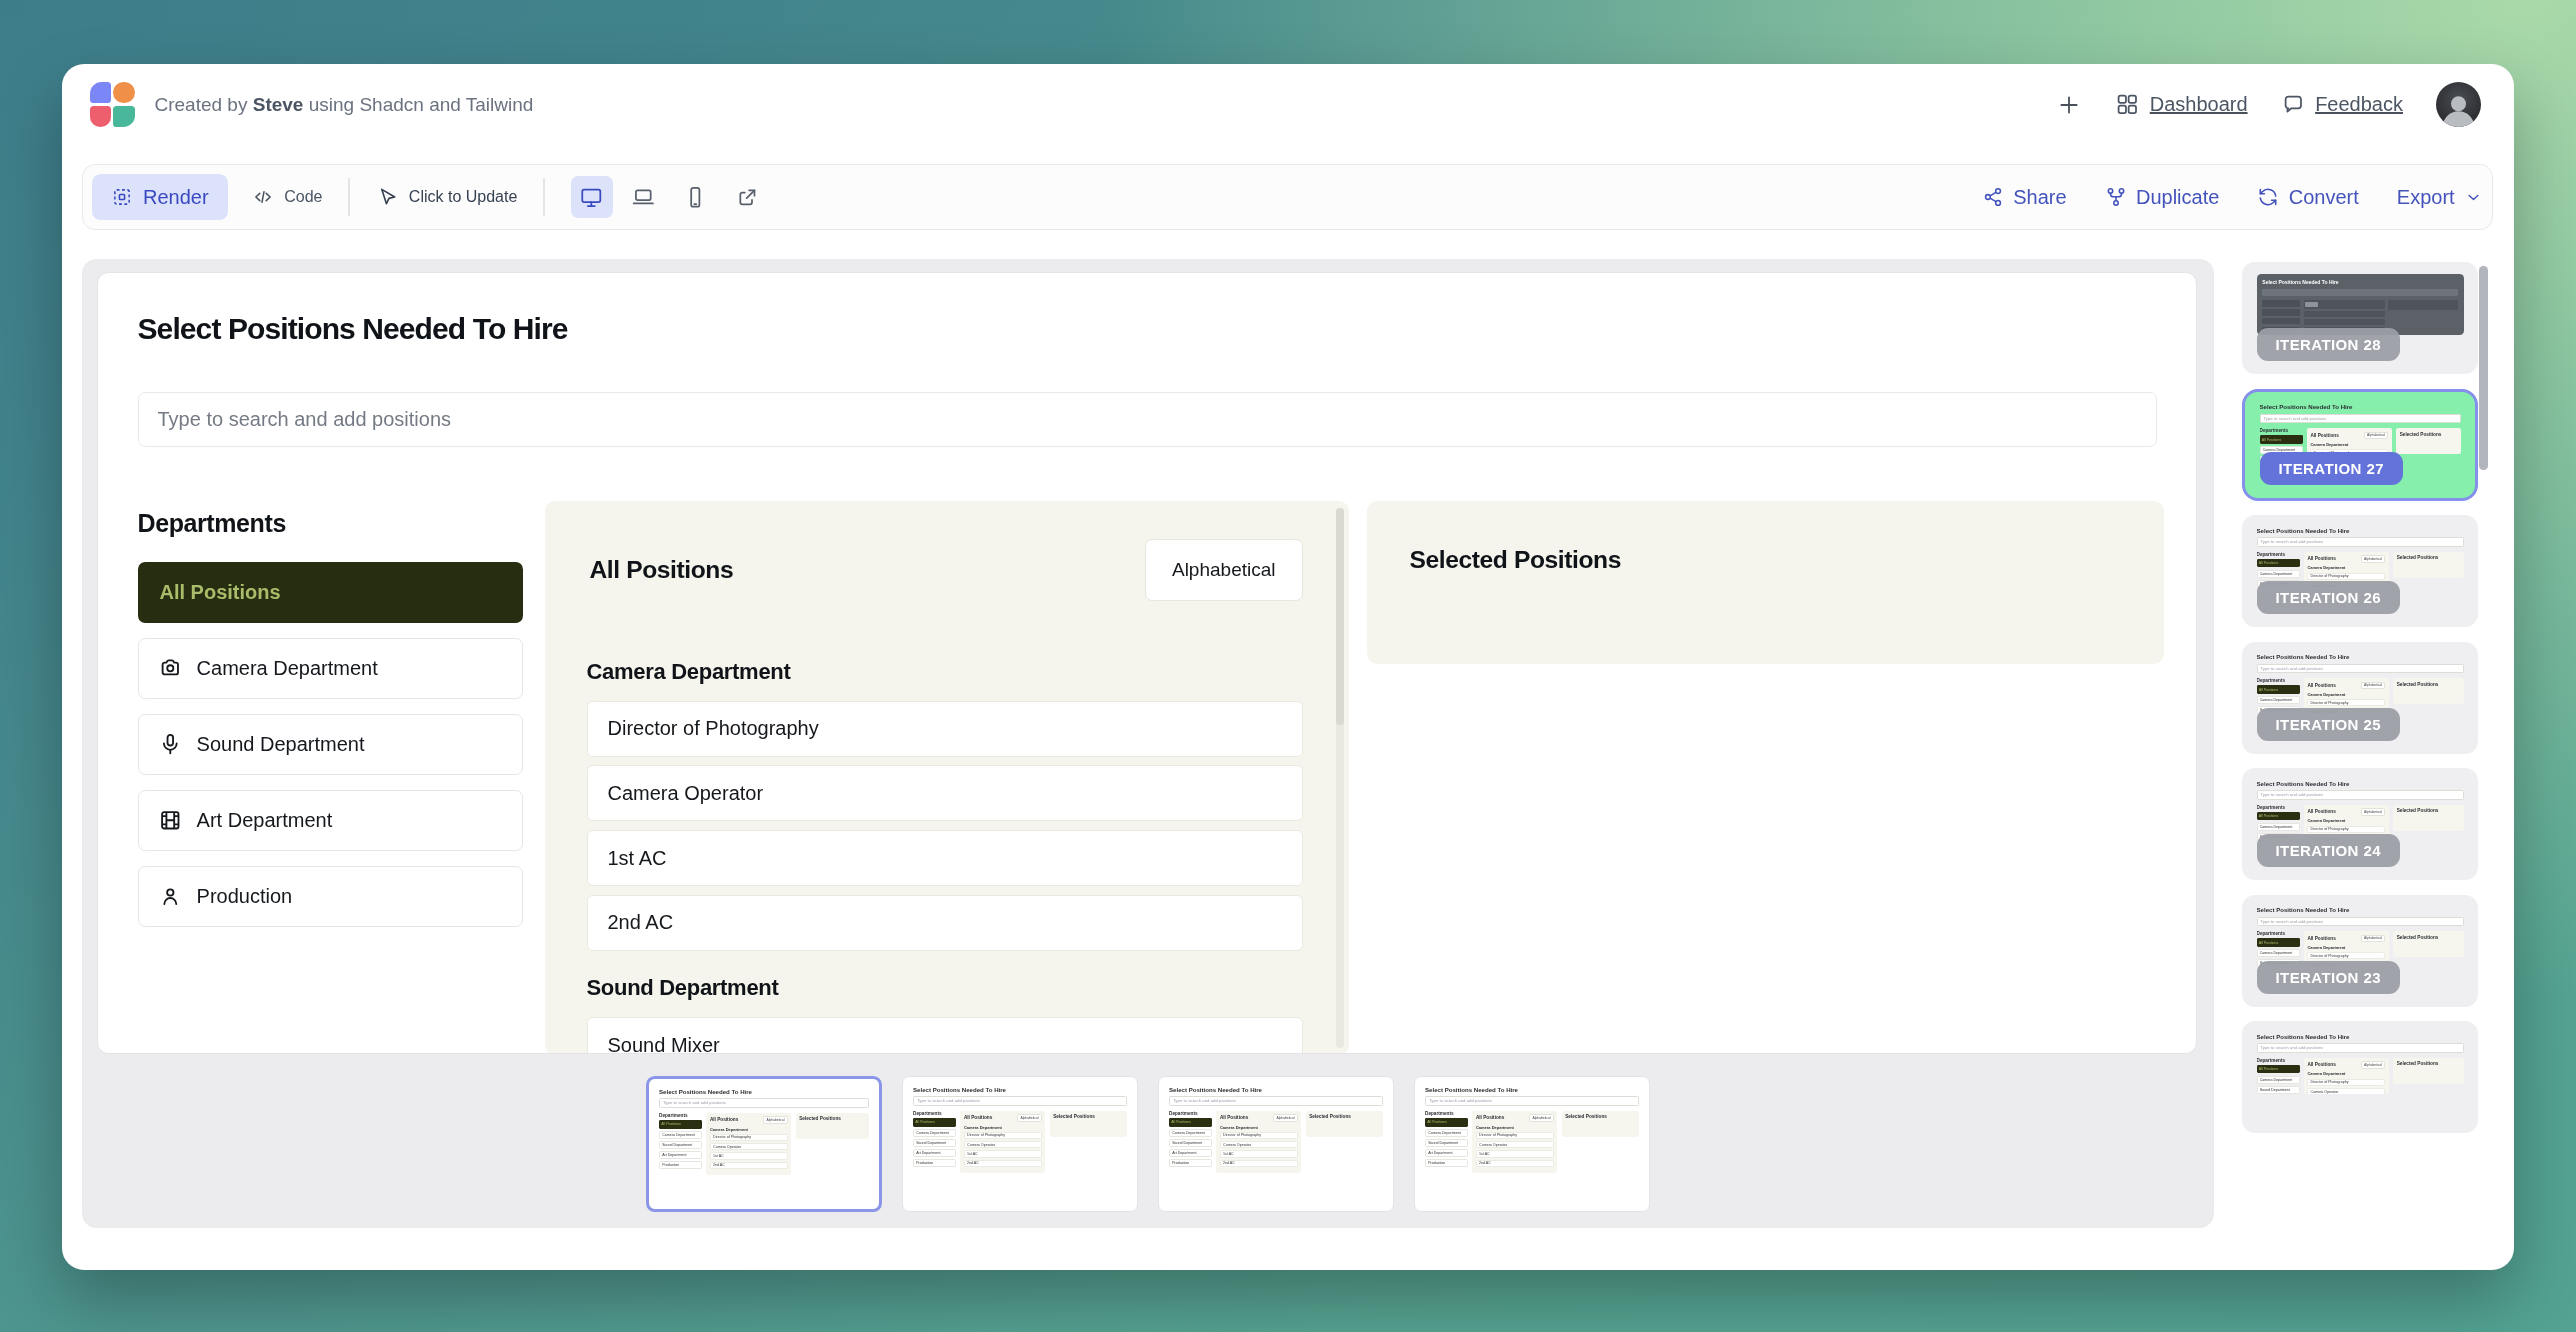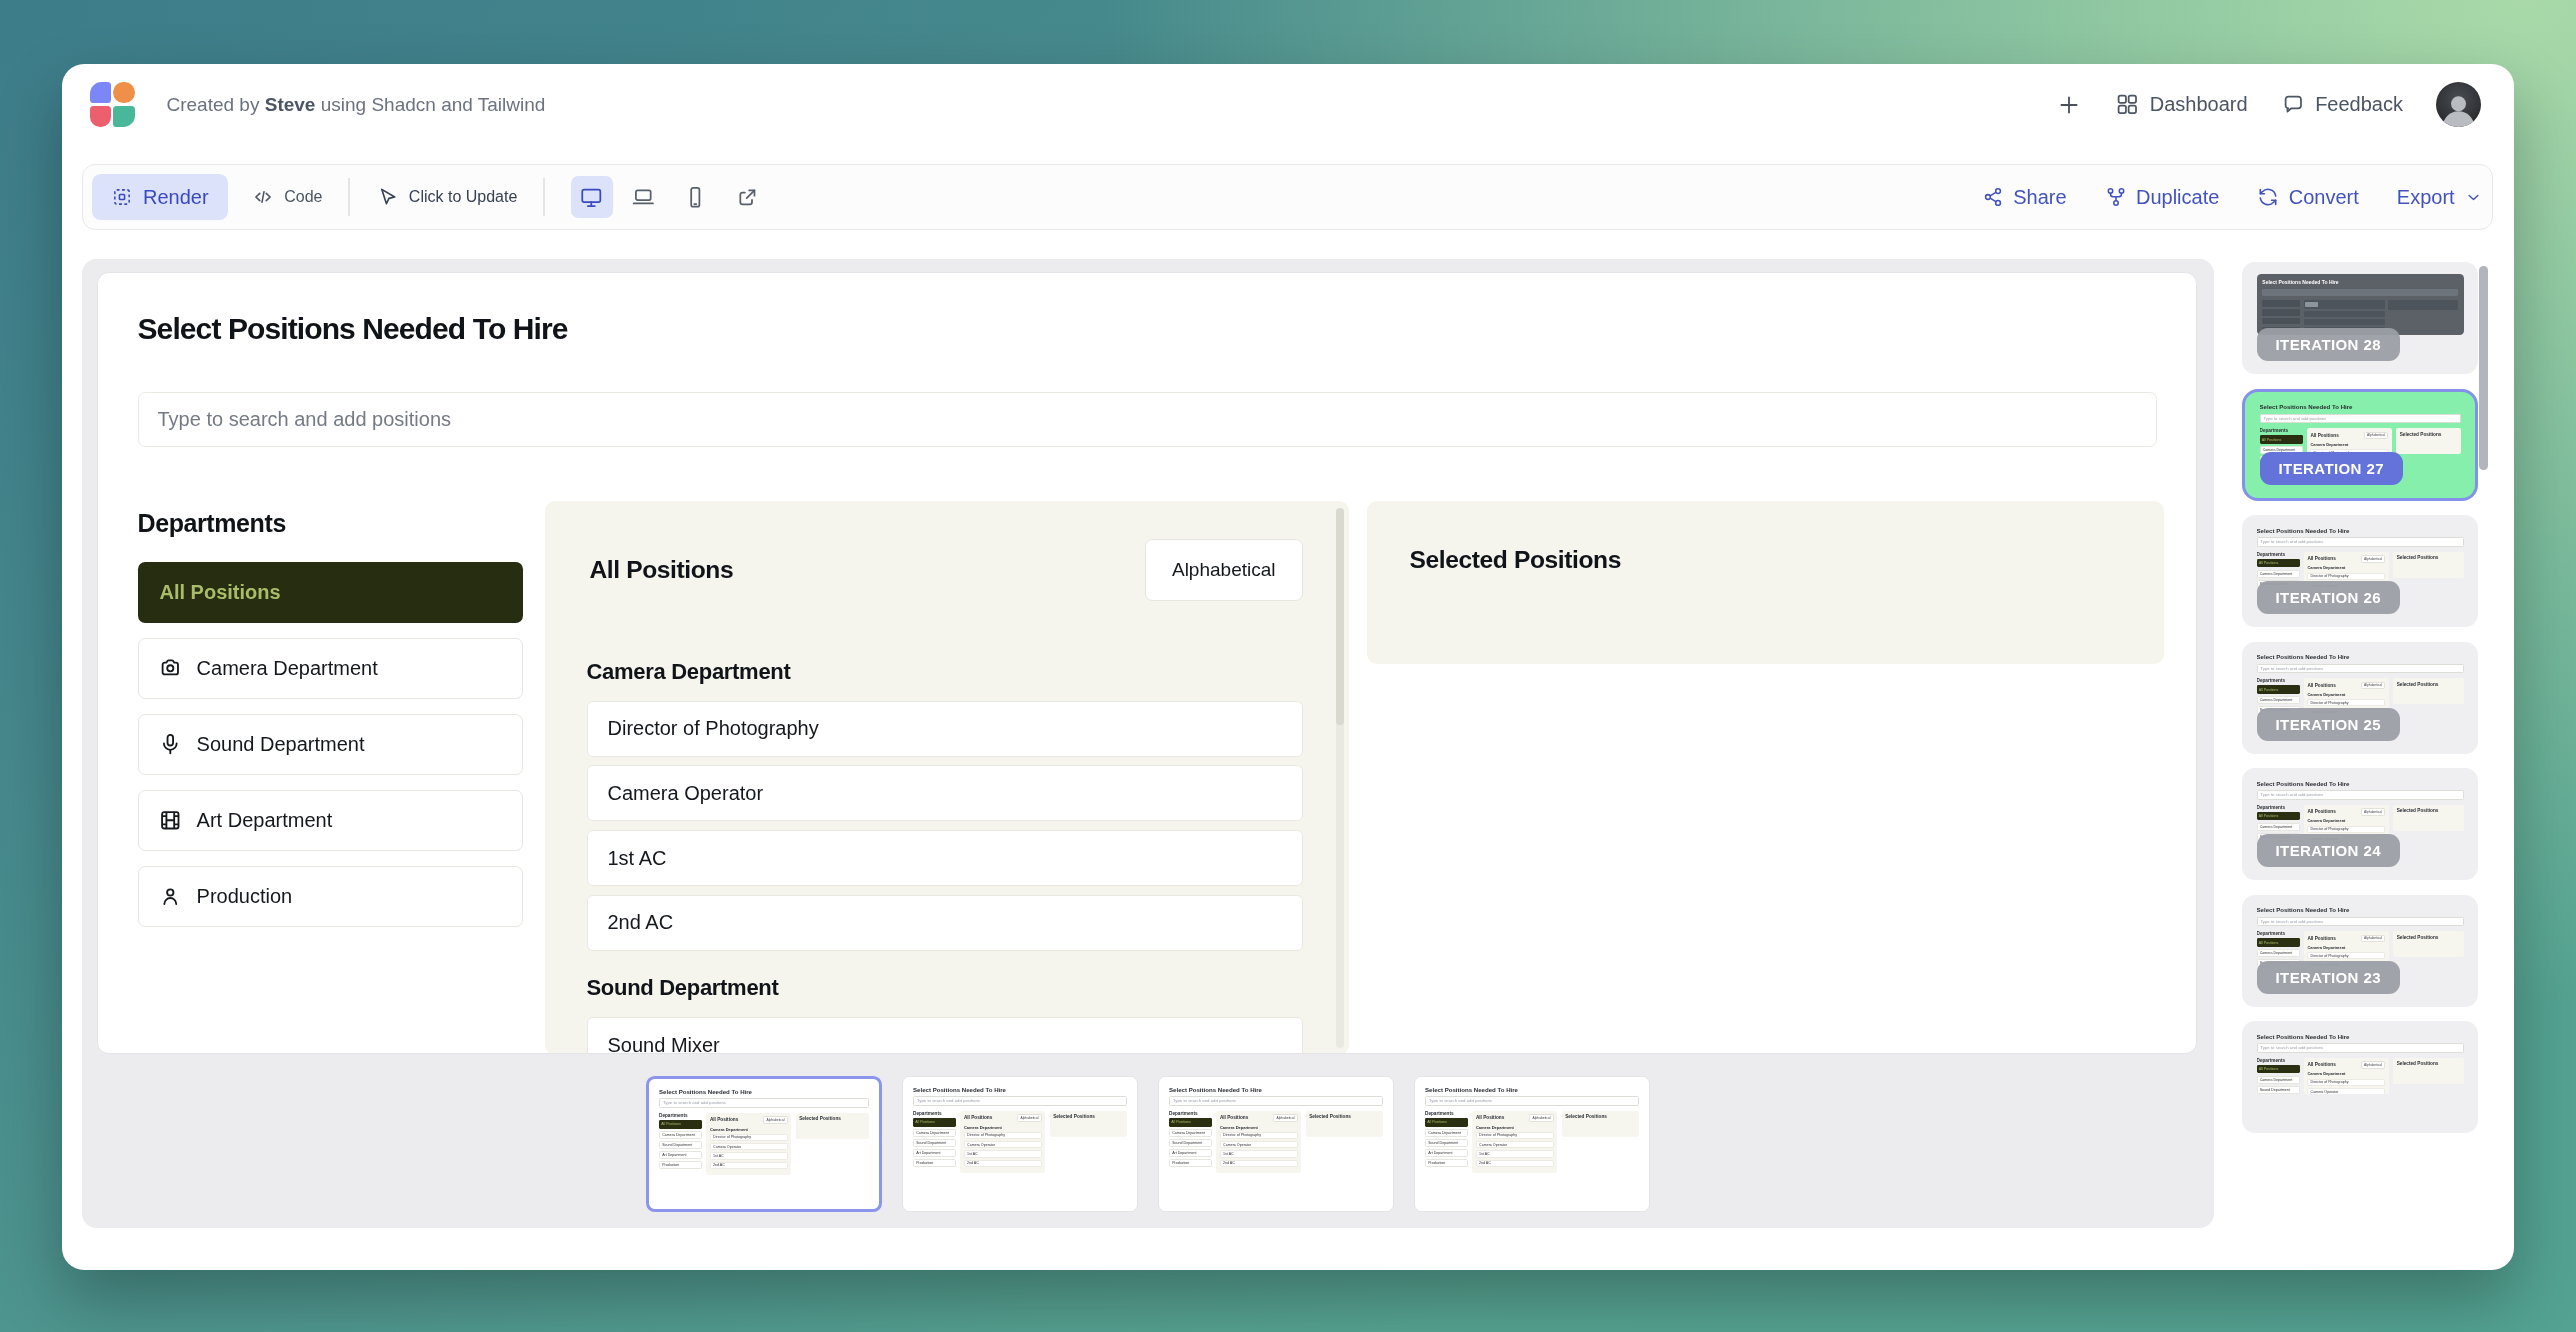--- a/index.html
+++ b/index.html
@@ -19,23 +19,23 @@
   }
   
   .hdr { position:absolute; left:0; top:0; right:0; height:81px; display:flex; align-items:center; padding:0 33px 0 27.5px; }
   .logo { width:45px; height:45px; display:grid; grid-template-columns:1fr 1fr; grid-template-rows:1fr 1fr; gap:2.2px; flex:none; }
   .logo i { display:block; }
   .logo .l1 { background:#7b86f7; border-radius:11.6px 3.6px 3.6px 3.6px; }
   .logo .l2 { background:#f09048; border-radius:50%; }
   .logo .l3 { background:#ee5f6e; border-radius:3.6px 3.6px 10px 10px; }
   .logo .l4 { background:#49b89a; border-radius:3.6px 3.6px 11.6px 3.6px; }
   .hdr-title { margin-left:22px; font-size:27px; font-weight:800; letter-spacing:-0.7px; color:#101418; white-space:nowrap; }
-  .byline { margin-left:32px; font-size:19px; color:#6b7280; white-space:nowrap;text-align:center; }
+  .byline { margin-left:20px; font-size:19px; color:#6b7280; white-space:nowrap;text-align:center; }
   .byline b { color:#4b5563; font-weight:700; }
-  .hdr-right { margin-left:auto; display:flex; align-items:center; gap:33px; color:#4a515b; }
+  .hdr-right { margin-left:auto; display:flex; align-items:center; gap:33px; color:#4a515b;text-decoration:underline; }
   .hdr-act { display:flex; align-items:center; gap:10px; font-size:20px; color:#4b5563; cursor:pointer; }
   .ic { display:inline-flex; flex:none; }
   .ic svg { display:block; }
   .avatar { width:45px; height:45px; border-radius:50%; background:radial-gradient(circle at 50% 38%, #4a4d52 0%, #2c2e32 70%); position:relative; overflow:hidden; flex:none; }
   .avatar svg { position:absolute; left:0; top:4.3px; }
   
   .tbar { position:absolute; left:20px; top:100px; width:2411px; height:66px; background:#fcfcfd; border:1.4px solid #e8e8ec; border-radius:13px; display:flex; align-items:center; padding:0 9px; }
   .tb-render { display:flex; align-items:center; gap:10px; background:#dce2f9; color:#3a49c2; border-radius:8.7px; height:46px; padding:0 19px; font-size:20px; font-weight:500; cursor:pointer; }
   .tb-item { display:flex; align-items:center; gap:10px; font-size:16px; color:#4b5563; margin-left:24.6px; cursor:pointer; }
   .tb-div { width:1.4px; height:38px; background:#e4e4e9; margin:0 26px; flex:none; }

